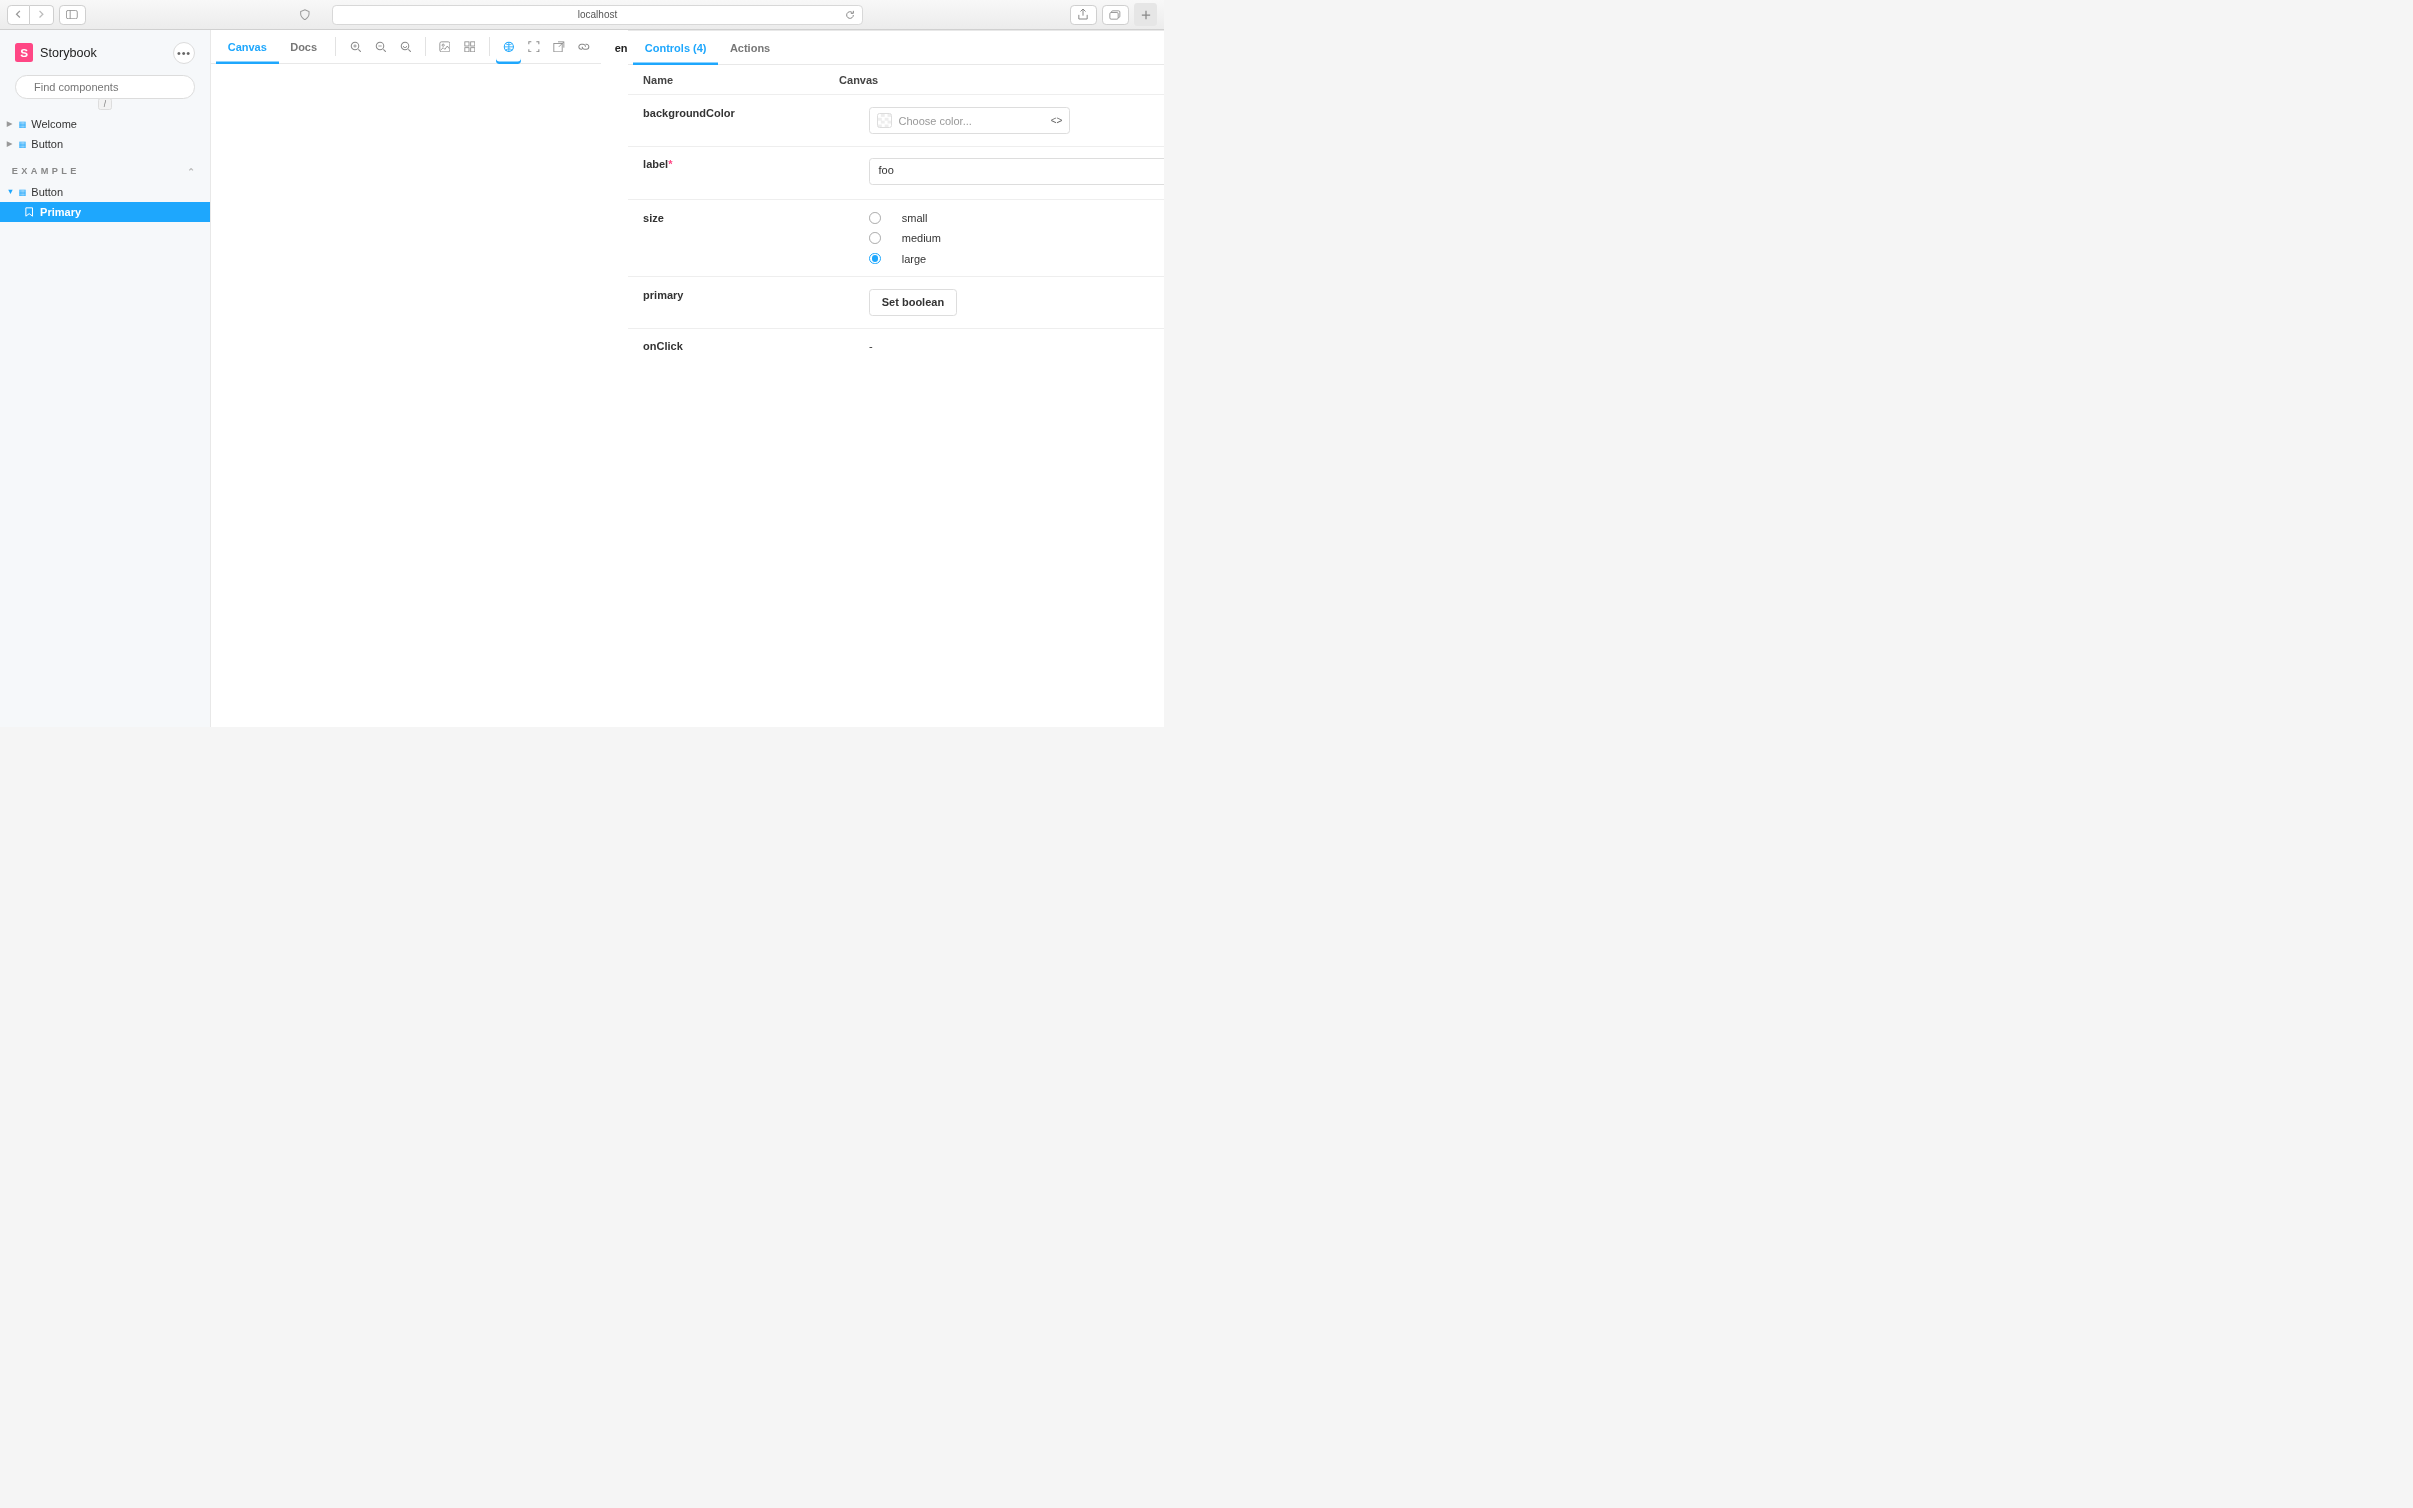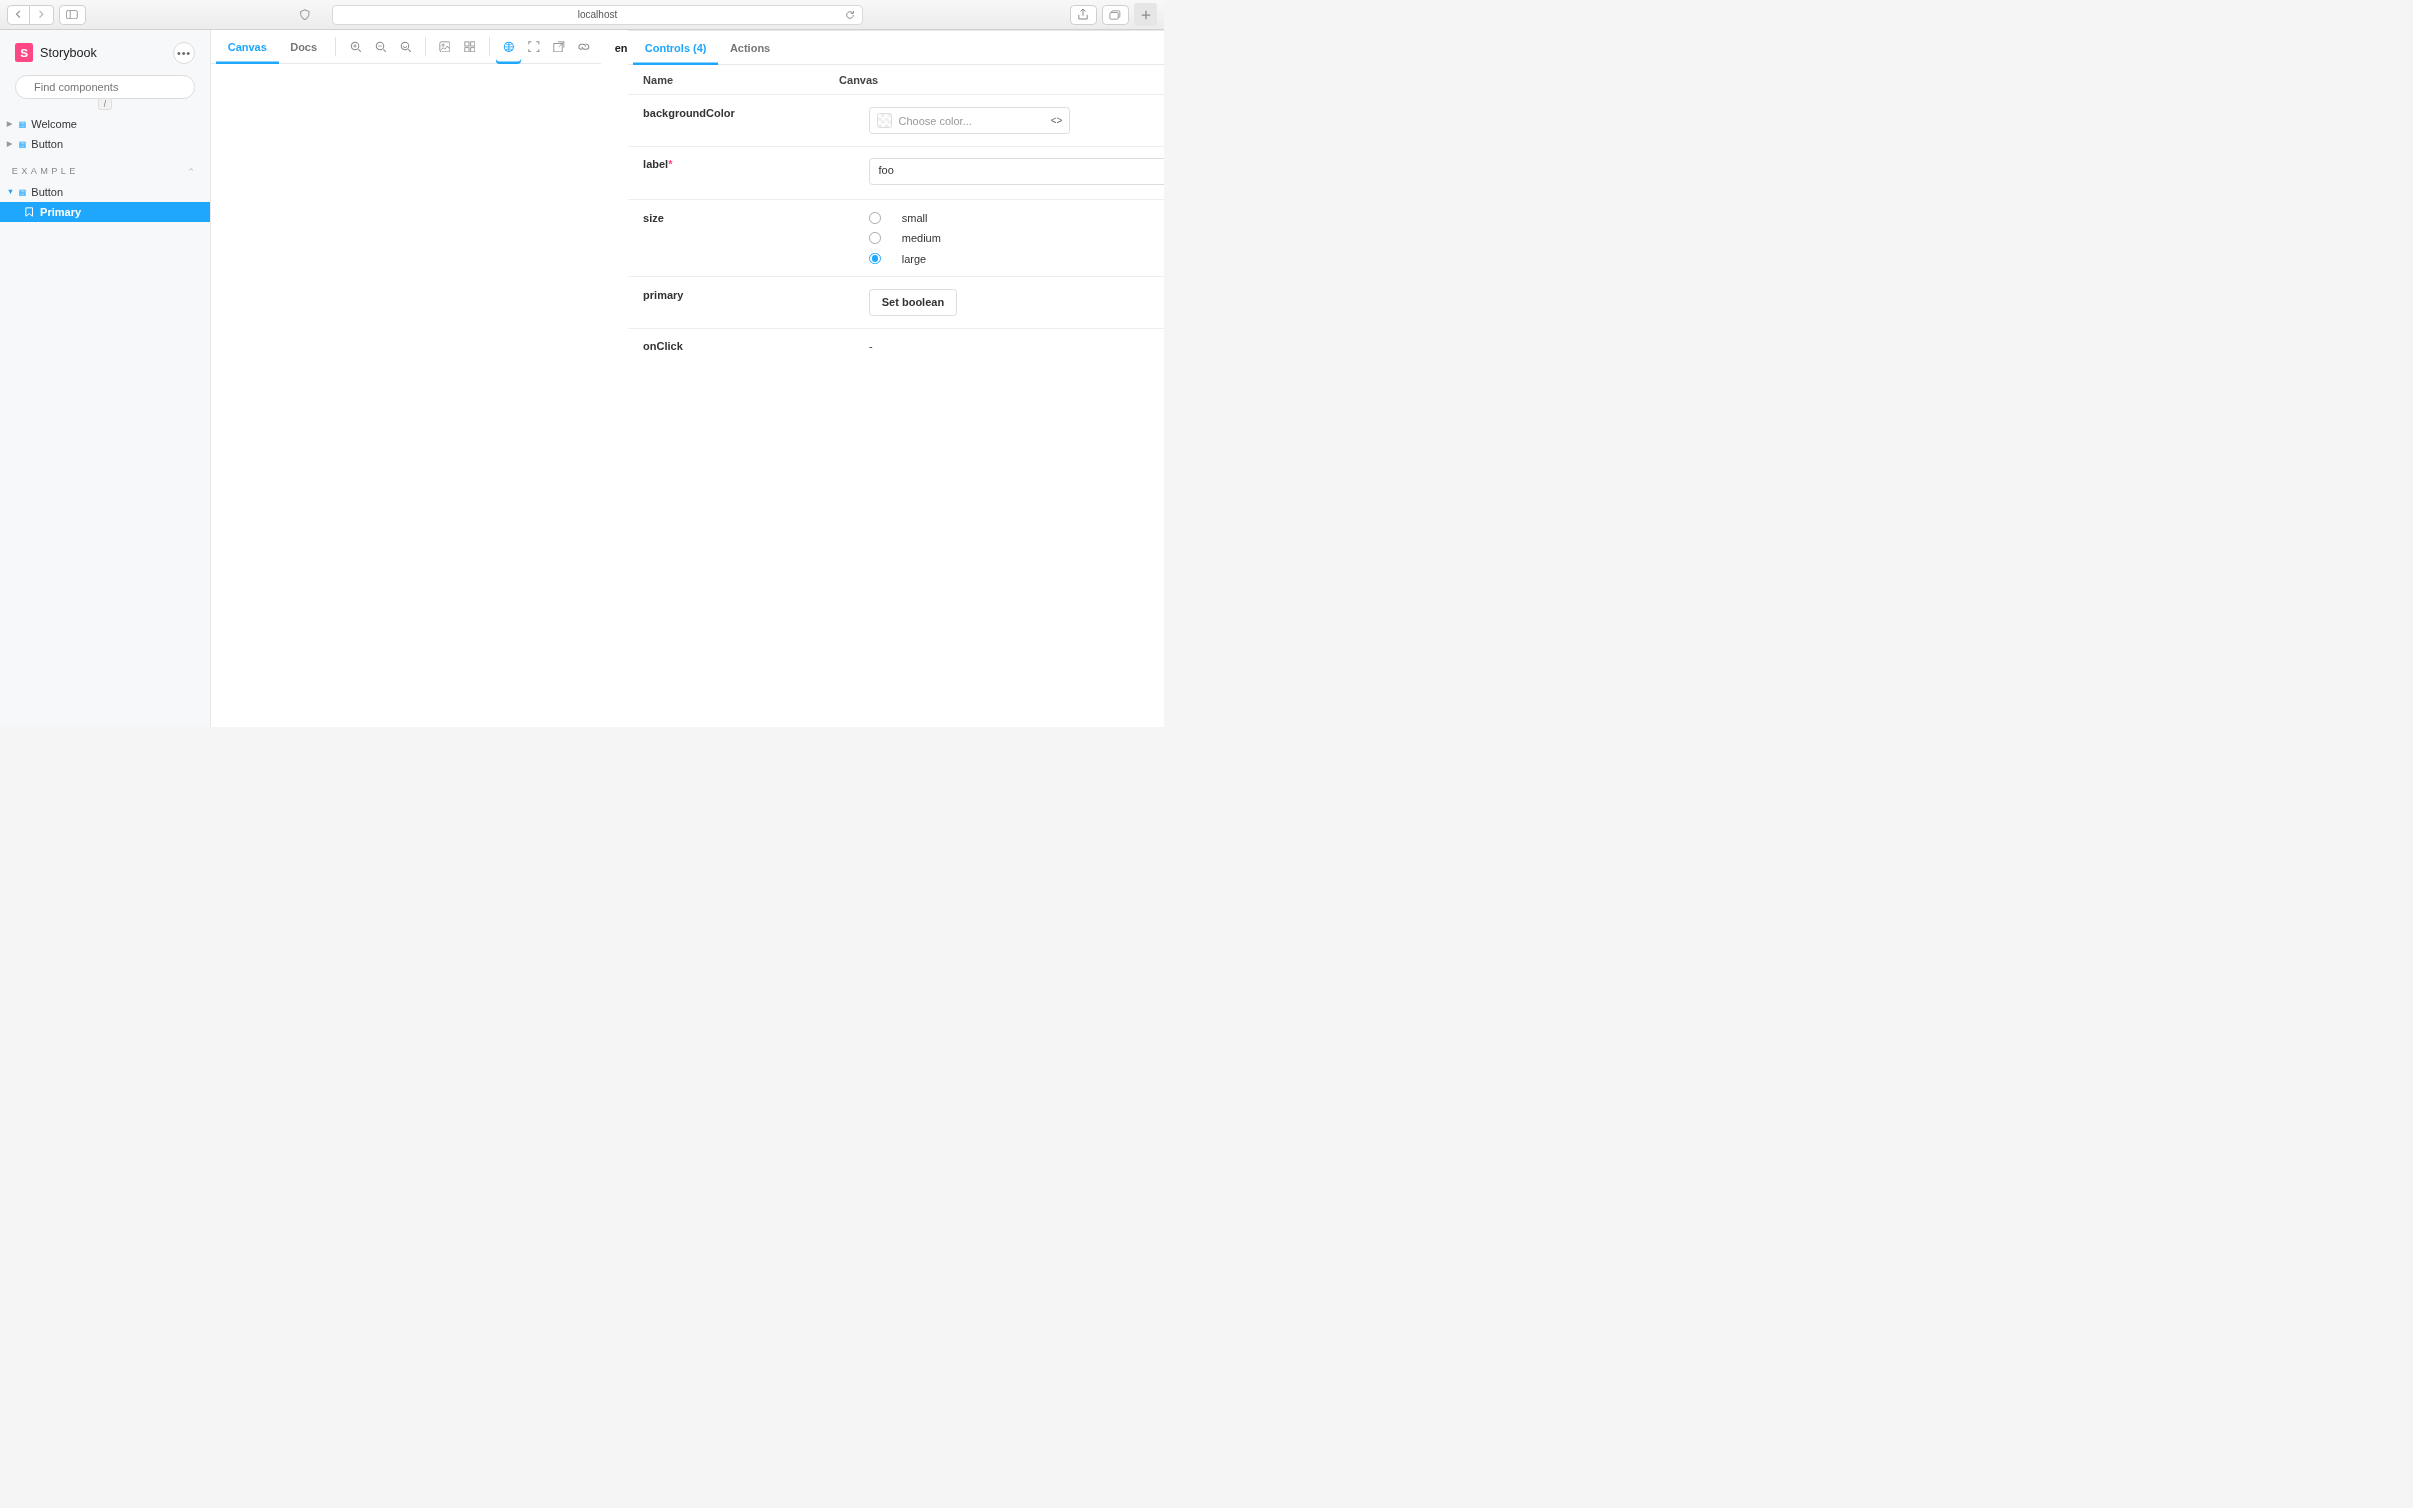--- a/index.html
+++ b/index.html
@@ -97,21 +97,21 @@
 .tree-item {
   display:flex; align-items:center; gap:5px;
   height: 20px; padding-left: 6.7px; color:#333;
 }
 .tree-caret { width:6.7px; color:#999; font-size:7.5px; }
 .tree-grid-icon { color:#1ea7fd; font-size:8.4px; }
 .tree-label {}
 .group-header {
   display:flex; align-items:center; justify-content:space-between;
   padding: 11.7px 11.7px 5px 11.7px;
-  color:#888; font-size:9.2px; font-weight:400; letter-spacing:3.4px;
+  color:#888; font-size:9.2px; font-weight:700; letter-spacing:3.4px;
 }
 .group-header .collapse { color:#bbb; font-size:9.2px; }
 .tree-story {
   display:flex; align-items:center; gap:6.7px;
   height: 20px; padding-left: 25px;
   background:#1ea7fd; color:#fff; font-weight:600;
 }
 .tree-story .bookmark { font-size:9.2px; }
 
 

